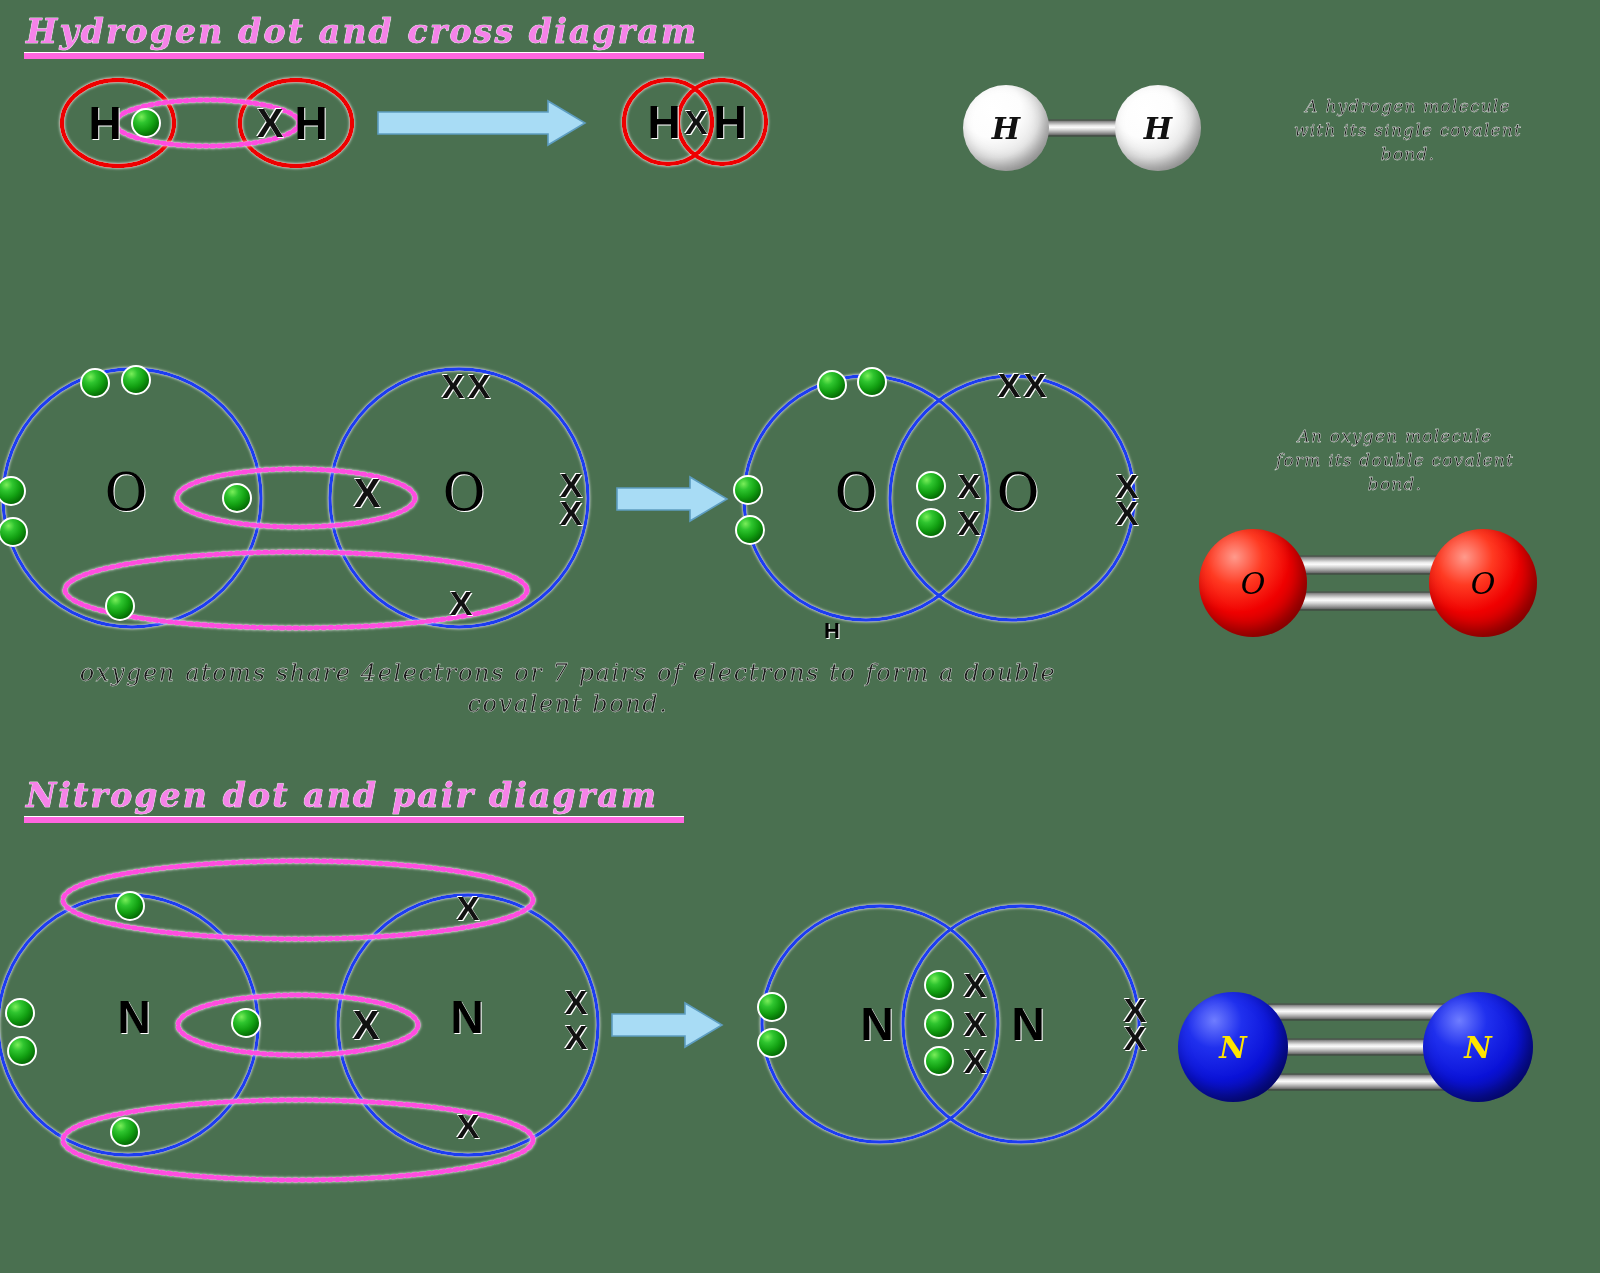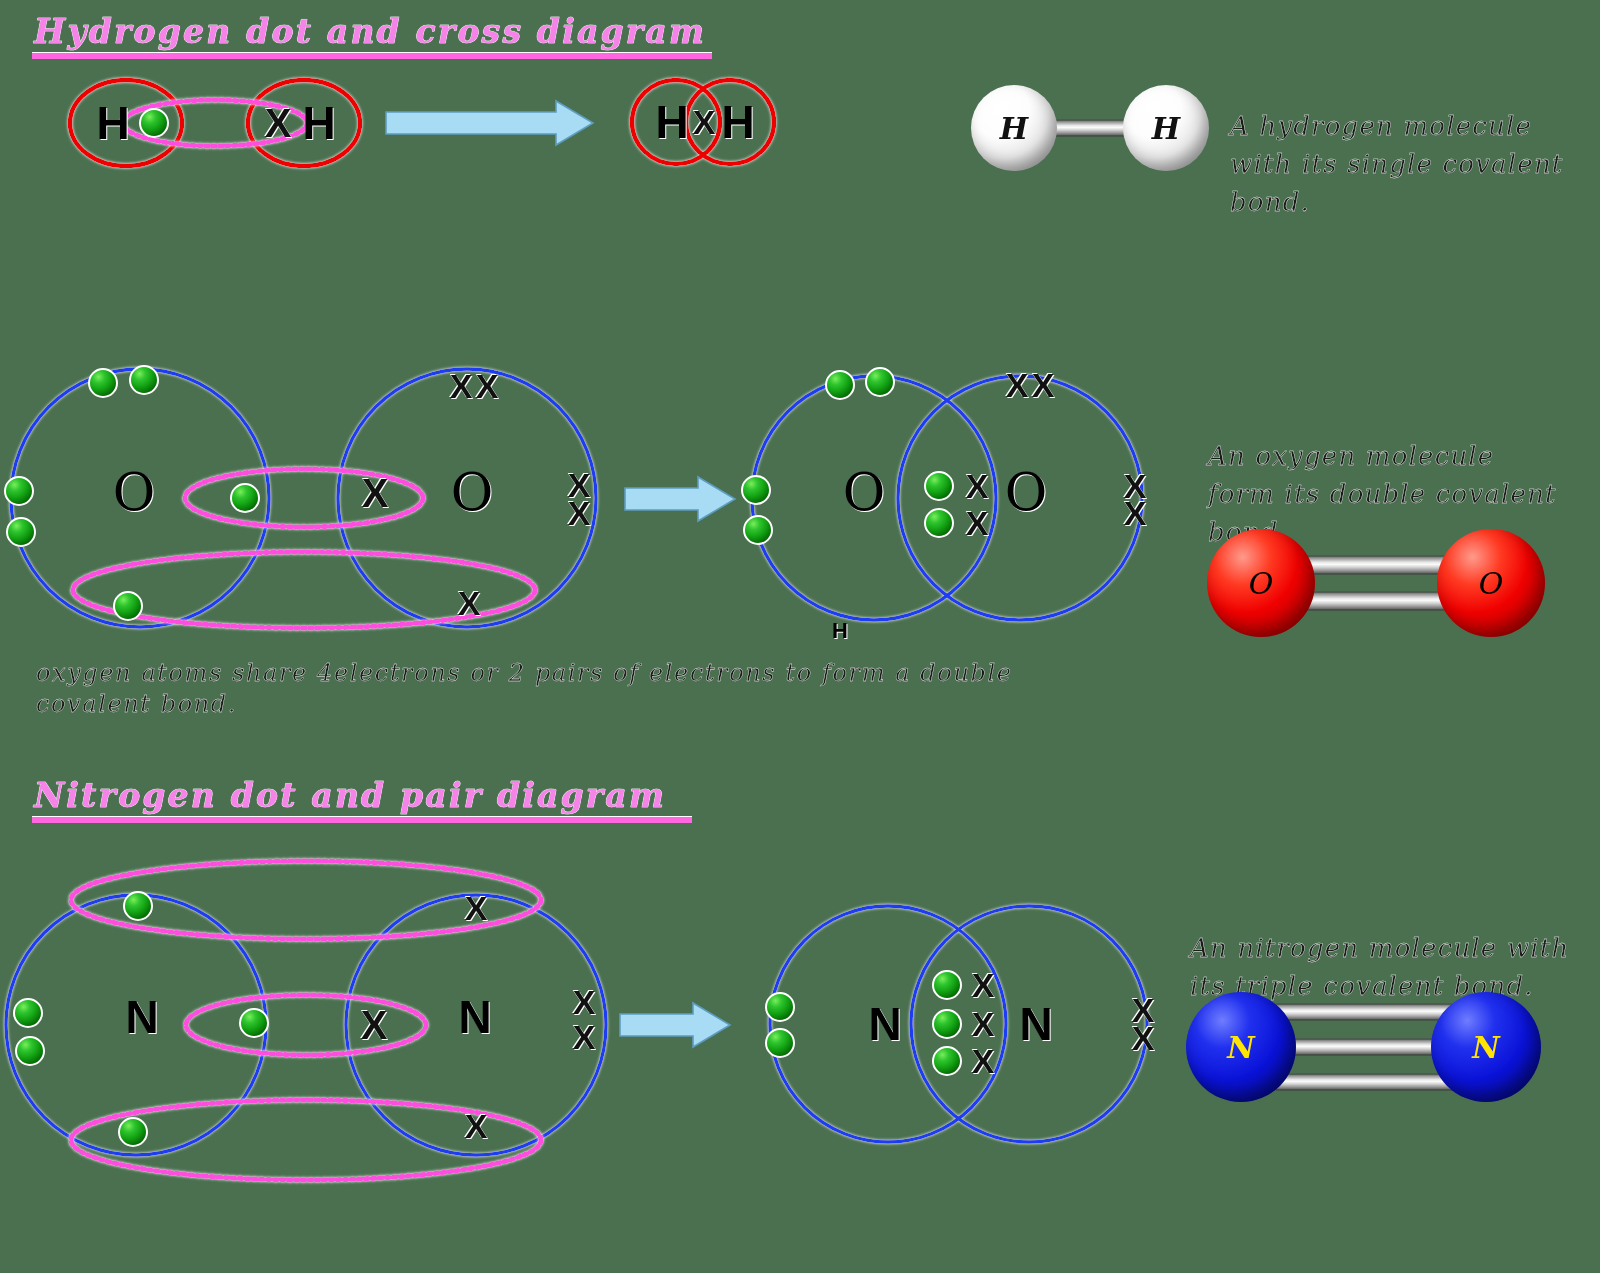--- a/index.html
+++ b/index.html
@@ -10,23 +10,24 @@
   }
   body {
     width: 1600px;
     height: 1273px;
     position: relative;
     overflow: hidden;
     font-family: "DejaVu Sans", sans-serif;
   }
   .stage {
     position: absolute;
-    left: 8px; top: 0;
+    left: 0; top: 0;
     width: 1520px;
     height: 1273px;
+    text-align: center;
   }
   svg.layer {
     position: absolute;
     left: 0; top: 0;
     width: 1600px;
     height: 1273px;
     overflow: visible;
   }
 
   
@@ -57,24 +58,23 @@
     font-family: "DejaVu Serif", serif;
     font-style: italic;
     font-size: 24px;
     line-height: 31px;
     letter-spacing: 1.6px;
     color: #1b1b1b;
     -webkit-text-stroke: 0.35px #ffffff;
     white-space: pre-line;
   }
   .caption.small {
-    font-size: 26px;
-    line-height: 38px;
+    font-size: 17px;
+    line-height: 24px;
     letter-spacing: 1.2px;
-    margin-top: 13px;
   }
 
   
   .shell-letter {
     position: absolute;
     font-family: "Liberation Sans", sans-serif;
     font-weight: bold;
     font-size: 46px;
     color: #000000;
     transform: translate(-50%, -50%);
@@ -293,21 +293,21 @@
   <div class="shell-letter serif" style="left:856px; top:492px;">O</div>
   <div class="shell-letter serif" style="left:1018px; top:492px;">O</div>
   <div class="cross-mark" style="left:969px; top:486px;">X</div>
   <div class="cross-mark" style="left:969px; top:523px;">X</div>
   <div class="cross-mark" style="left:1009px; top:385px;">X</div>
   <div class="cross-mark" style="left:1035px; top:385px;">X</div>
   <div class="cross-mark" style="left:1127px; top:486px;">X</div>
   <div class="cross-mark" style="left:1127px; top:513px;">X</div>
   <div class="shell-letter h-small" style="left:832px; top:631px;">H</div>
 
-  <div class="caption" style="left:28px; top:658px; width:1080px;">oxygen atoms share 4electrons or 2 pairs of electrons to form a double
+  <div class="caption" style="left:28px; top:658px; width:1080px;">oxygen atoms share 4electrons or 7 pairs of electrons to form a double
 covalent bond.</div>
 
   <div class="caption small" style="left:1200px; top:424px; width:390px;">An oxygen molecule
 form its double covalent
 bond.</div>
 
   <div class="bond-rod" style="left:1292px; top:565px; width:160px; height:17px;"></div>
   <div class="bond-rod" style="left:1292px; top:601px; width:160px; height:17px;"></div>
   <div class="ball ball-o" style="left:1253px; top:583px; width:108px; height:108px; z-index:2;">
     <span class="sym">O</span>
@@ -328,22 +328,20 @@
   <div class="cross-mark" style="left:468px; top:1126px;">X</div>
 
   <div class="shell-letter" style="left:877px; top:1024px;">N</div>
   <div class="shell-letter" style="left:1028px; top:1024px;">N</div>
   <div class="cross-mark" style="left:975px; top:985px;">X</div>
   <div class="cross-mark" style="left:975px; top:1024px;">X</div>
   <div class="cross-mark" style="left:975px; top:1061px;">X</div>
   <div class="cross-mark" style="left:1135px; top:1010px;">X</div>
   <div class="cross-mark" style="left:1135px; top:1038px;">X</div>
 
-  <div class="caption small" style="left:1182px; top:916px; width:415px;">An nitrogen molecule with
-its triple covalent bond.</div>
 
   <div class="bond-rod" style="left:1268px; top:1012px; width:178px; height:15px;"></div>
   <div class="bond-rod" style="left:1268px; top:1047px; width:178px; height:15px;"></div>
   <div class="bond-rod" style="left:1268px; top:1082px; width:178px; height:15px;"></div>
   <div class="ball ball-n" style="left:1233px; top:1047px; width:110px; height:110px; z-index:2;">
     <span class="sym">N</span>
   </div>
   <div class="ball ball-n" style="left:1478px; top:1047px; width:110px; height:110px; z-index:2;">
     <span class="sym">N</span>
   </div>

